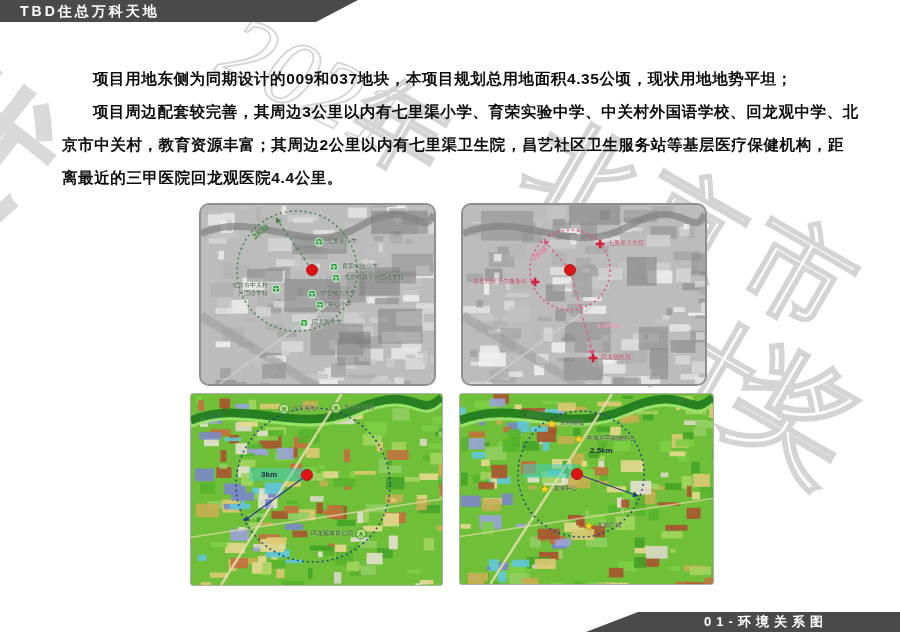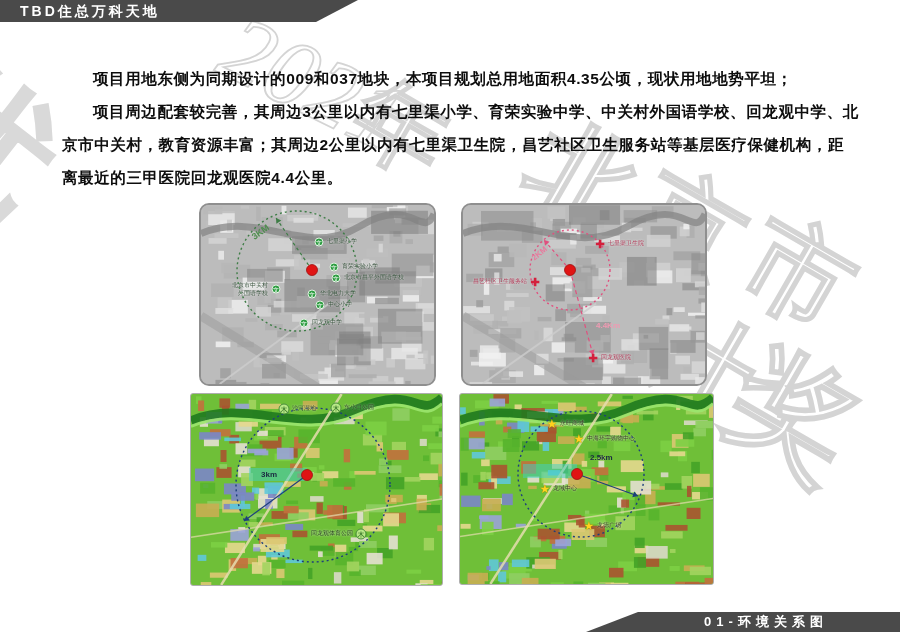--- a/index.html
+++ b/index.html
@@ -888,21 +888,21 @@
       <line x1="30.36" y1="190" x2="151.79999999999998" y2="0" stroke="#e6ddb0" stroke-width="2.5" opacity="0.85"></line>
       <line x1="0" y1="142.5" x2="253" y2="104.50000000000001" stroke="#e6ddb0" stroke-width="1.6" opacity="0.7"></line>
     </svg>
     <svg width="253" height="190" class="ov">
       <rect x="63" y="70" width="54" height="14" fill="#3fd0c8" opacity="0.5"></rect>
       <circle cx="121" cy="80" r="63" fill="none" stroke="#1d3f7d" stroke-width="1.4" stroke-dasharray="2,3"></circle>
       <line x1="117" y1="80" x2="178" y2="102" stroke="#1d3f7d" stroke-width="1.2"></line>
       <polygon points="178,102 174.31434312674173,97.48160056960387 172.27875020929366,103.12574456798265" fill="#1d3f7d"></polygon>
       <circle cx="117" cy="80" r="5.5" fill="#e01414" stroke="#9e0f0f" stroke-width="0.8"></circle>
     </svg>
-    <div class="map-text" style="left: 130px; top: 59px; color: rgb(26, 42, 64); font-size: 8px;">2.5km</div>
+    <div class="map-text" style="left: 130px; top: 52px; color: rgb(26, 42, 64); font-size: 8px;">2.5km</div>
     <div class="marker-glyph g-star" style="left: 92px; top: 30px;">★</div>
     <div class="m-label star" style="top: 30px; left: 100px;">
       <div>永旺商城</div>
     </div>
     <div class="marker-glyph g-star" style="left: 119px; top: 45px;">★</div>
     <div class="m-label star" style="top: 45px; left: 127px;">
       <div>中海环宇购物中心</div>
     </div>
     <div class="marker-glyph g-star" style="left: 85px; top: 95px;">★</div>
     <div class="m-label star" style="top: 95px; left: 93px;">

